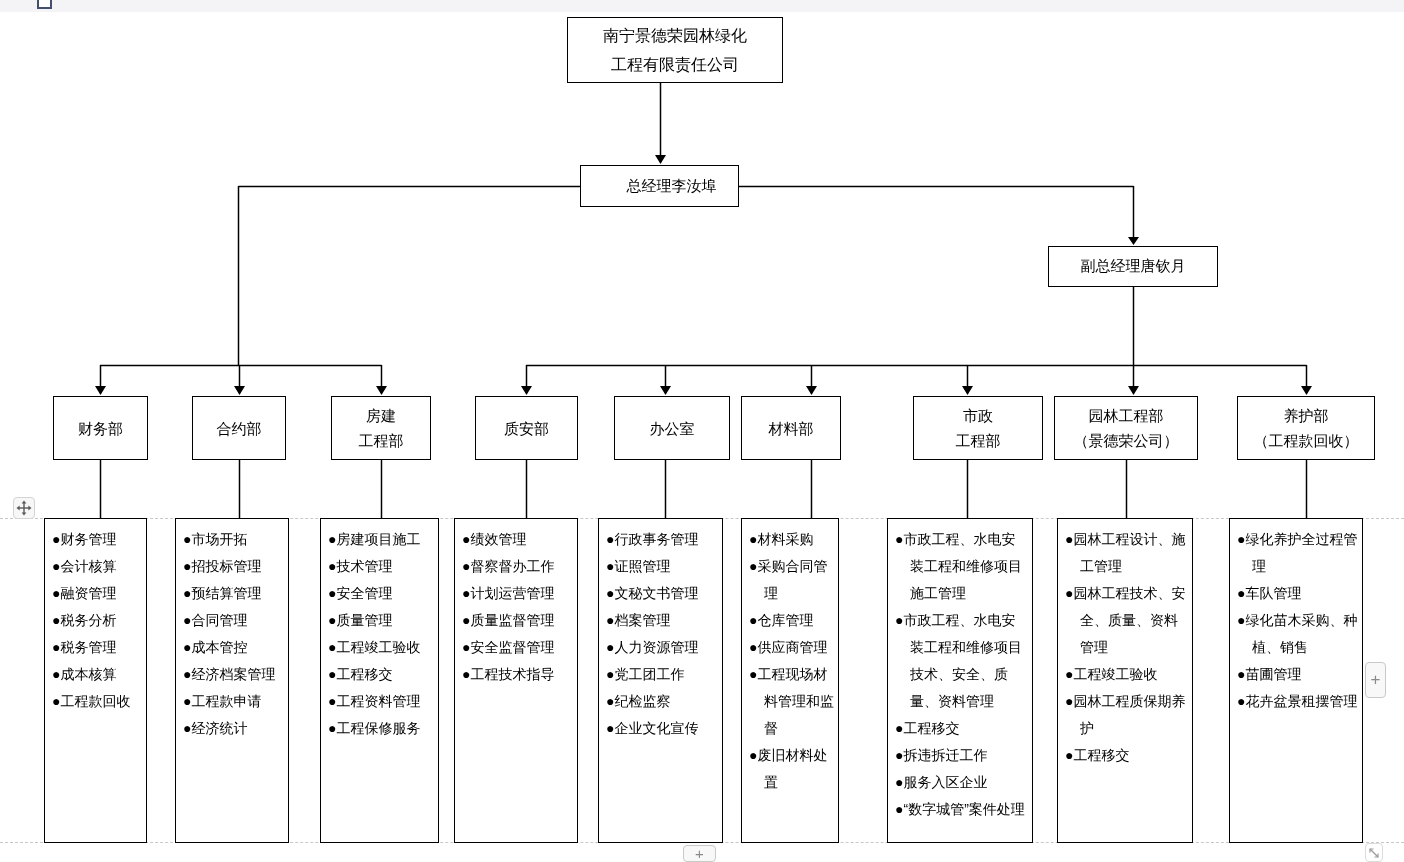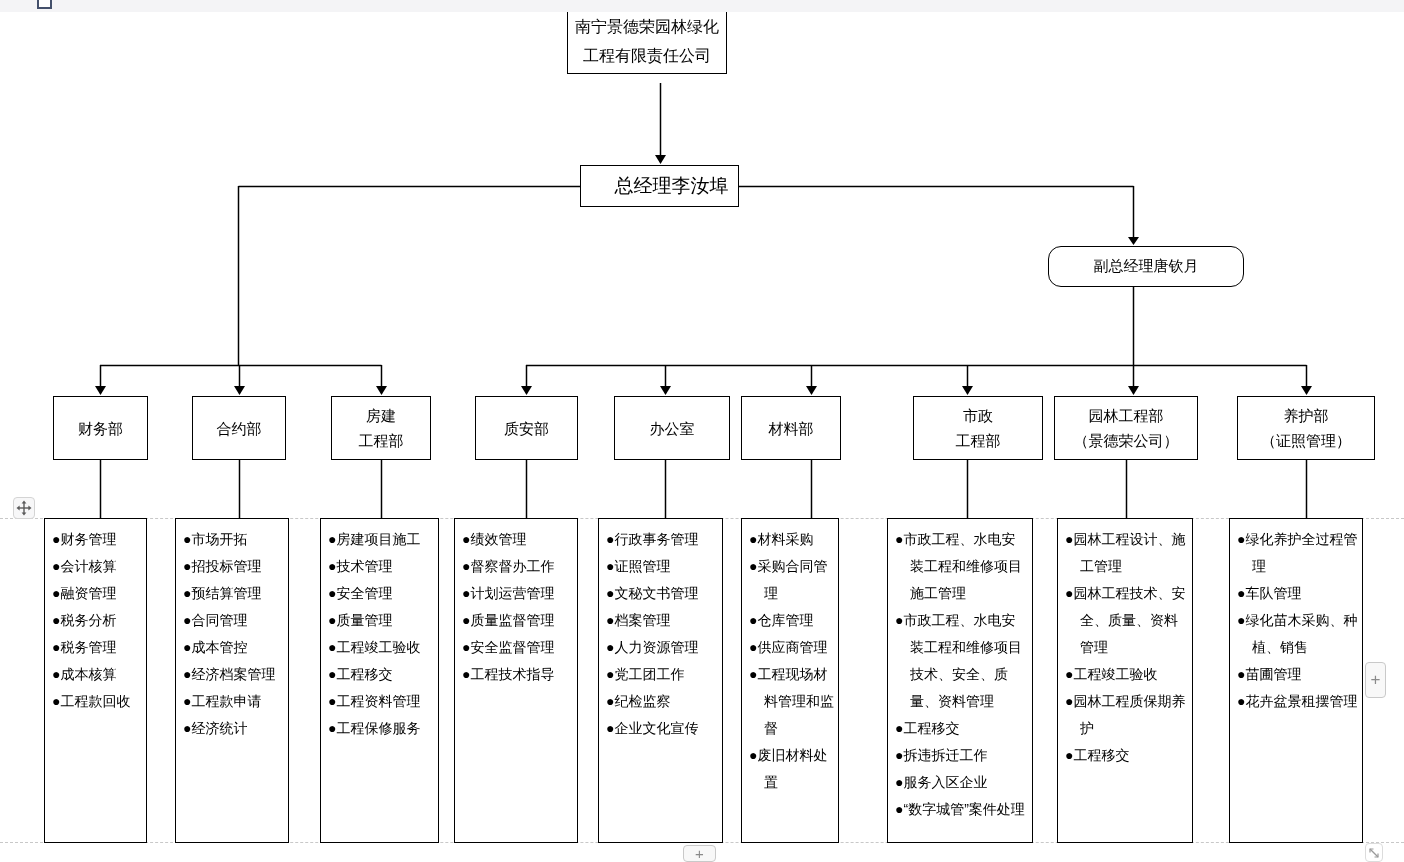--- a/index.html
+++ b/index.html
@@ -12,23 +12,23 @@
   .mini-square { position: absolute; left: 37px; top: -5px; width: 15px; height: 14px;
     border: 2px solid #44506b; background: #fff; z-index: 5; }
 
   svg.connectors { position: absolute; left: 0; top: 0; z-index: 0; }
   svg.connectors line { stroke: #000; stroke-width: 1.5; }
   svg.connectors polygon { fill: #000; }
 
   .obox { position: absolute; border: 1.5px solid #000; background: #fff; z-index: 2;
     display: flex; align-items: center; justify-content: center; text-align: center; }
   .obox .lbl { white-space: pre-line; }
-  .root-box { left: 567px; top: 8px; width: 160px; height: 66px; font-size: 16px; line-height: 29px; }
-  .gm-box { left: 580px; top: 165px; width: 159px; height: 42px; font-size: 19px; padding-left: 24px; }
-  .deputy-box { left: 1048px; top: 246px; width: 196px; height: 41px; font-size: 15px; border-radius: 13px; }
+  .root-box { left: 567px; top: 17px; width: 216px; height: 66px; font-size: 16px; line-height: 29px; }
+  .gm-box { left: 580px; top: 165px; width: 159px; height: 42px; font-size: 15px; padding-left: 24px; }
+  .deputy-box { left: 1048px; top: 246px; width: 170px; height: 41px; font-size: 15px; }
   .dept { top: 396px; height: 64px; font-size: 15px; line-height: 25px; }
 
   .dash-h { position: absolute; left: 0; width: 1404px; height: 0;
     border-top: 1px dashed #c8c8c8; z-index: 0; }
 
   .cell { position: absolute; top: 518px; height: 325px; border: 1.5px solid #000;
     background: #fff; z-index: 1; overflow: hidden; padding: 7px 4px 0 7px; }
   .cell ul { list-style: none; font-size: 14px; line-height: 27px; }
   .cell li { padding-left: 15px; text-indent: -15px; }
   .cell .bullet { display: inline; }
@@ -126,21 +126,21 @@
   <div class="obox dept" style="left:913px;width:130px">
     <span class="lbl">市政
 工程部</span>
     </div>
   <div class="obox dept" style="left:1054px;width:144px">
     <span class="lbl">园林工程部
 （景德荣公司）</span>
     </div>
   <div class="obox dept" style="left:1237px;width:138px">
     <span class="lbl">养护部
-（证照管理）</span>
+（工程款回收）</span>
     </div>
 
   <div class="cell" style="left:44px;width:103px">
     <ul>
         <li><span class="bullet">●</span>财务管理</li>
         <li><span class="bullet">●</span>会计核算</li>
         <li><span class="bullet">●</span>融资管理</li>
         <li><span class="bullet">●</span>税务分析</li>
         <li><span class="bullet">●</span>税务管理</li>
         <li><span class="bullet">●</span>成本核算</li>

